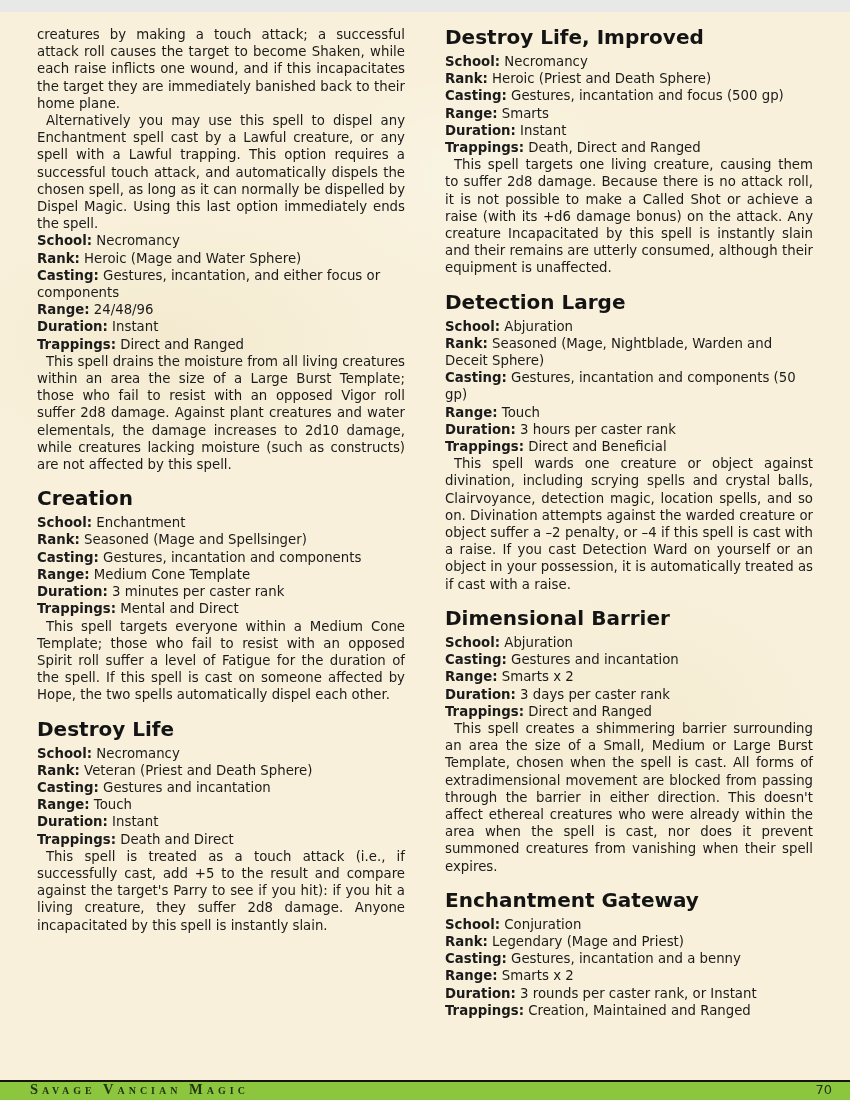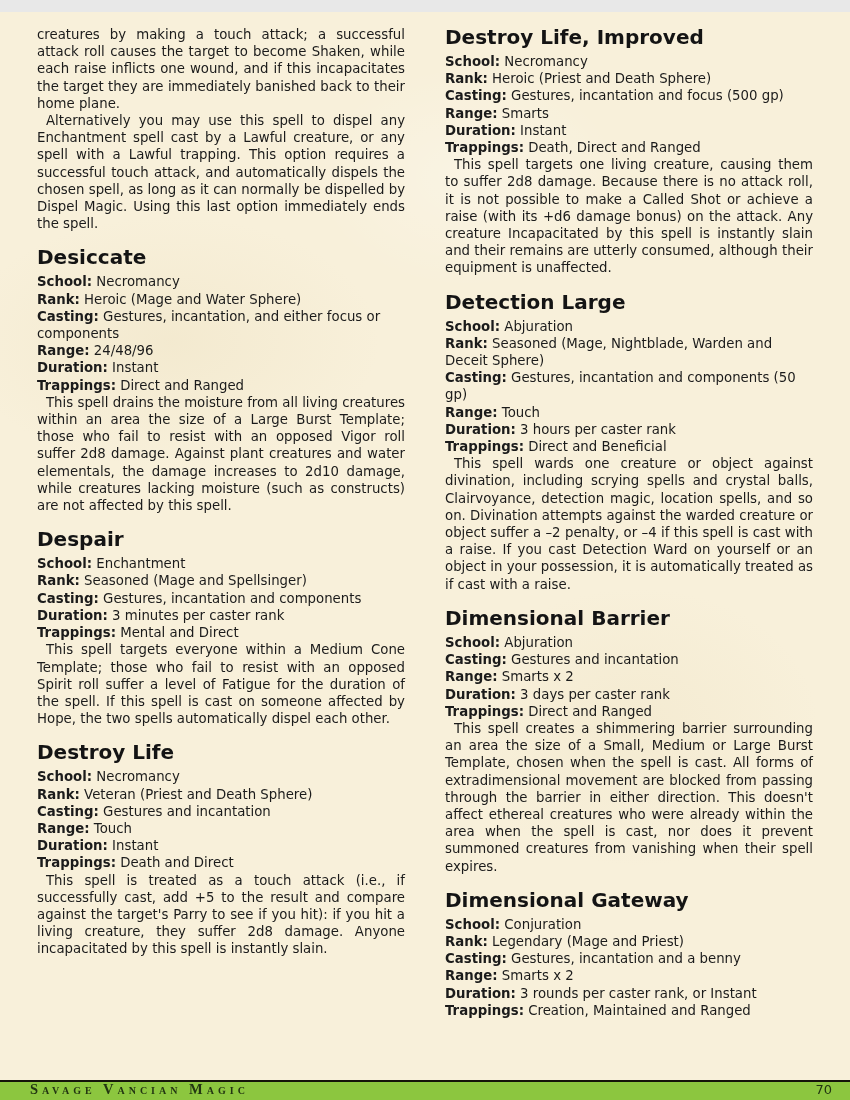--- a/index.html
+++ b/index.html
@@ -84,40 +84,40 @@
 <body>
 
 <div class="page">
   <div class="columns">
 
     <div class="col">
       <p class="body">creatures by making a touch attack; a successful attack roll causes the target to become Shaken, while each raise inflicts one wound, and if this incapacitates the target they are immediately banished back to their home plane.</p>
       <p class="body indent">Alternatively you may use this spell to dispel any Enchantment spell cast by a Lawful creature, or any spell with a Lawful trapping. This option requires a successful touch attack, and automatically dispels the chosen spell, as long as it can normally be dispelled by Dispel Magic. Using this last option immediately ends the spell.</p>
 
       <section class="spell">
-        <h2 class="spell-name">Desiccate</h2>
         <div class="stats">
             <div class="stat"><b>School:</b> Necromancy</div>
             <div class="stat"><b>Rank:</b> Heroic (Mage and Water Sphere)</div>
             <div class="stat"><b>Casting:</b> Gestures, incantation, and either focus or components</div>
             <div class="stat"><b>Range:</b> 24/48/96</div>
             <div class="stat"><b>Duration:</b> Instant</div>
             <div class="stat"><b>Trappings:</b> Direct and Ranged</div>
           </div>
         <div class="desc">
             <p class="body indent">This spell drains the moisture from all living creatures within an area the size of a Large Burst Template; those who fail to resist with an opposed Vigor roll suffer 2d8 damage. Against plant creatures and water elementals, the damage increases to 2d10 damage, while creatures lacking moisture (such as constructs) are not affected by this spell.</p>
           </div>
       </section>
 
       <section class="spell">
-        <h2 class="spell-name">Despair</h2>
+        <h2 class="spell-name">Creation</h2>
         <div class="stats">
             <div class="stat"><b>School:</b> Enchantment</div>
             <div class="stat"><b>Rank:</b> Seasoned (Mage and Spellsinger)</div>
             <div class="stat"><b>Casting:</b> Gestures, incantation and components</div>
+            <div class="stat"><b>Range:</b> Medium Cone Template</div>
             <div class="stat"><b>Duration:</b> 3 minutes per caster rank</div>
             <div class="stat"><b>Trappings:</b> Mental and Direct</div>
           </div>
         <div class="desc">
             <p class="body indent">This spell targets everyone within a Medium Cone Template; those who fail to resist with an opposed Spirit roll suffer a level of Fatigue for the duration of the spell. If this spell is cast on someone affected by Hope, the two spells automatically dispel each other.</p>
           </div>
       </section>
 
       <section class="spell">
         <h2 class="spell-name">Destroy Life</h2>
@@ -174,21 +174,21 @@
             <div class="stat"><b>Range:</b> Smarts x 2</div>
             <div class="stat"><b>Duration:</b> 3 days per caster rank</div>
             <div class="stat"><b>Trappings:</b> Direct and Ranged</div>
           </div>
         <div class="desc">
             <p class="body indent">This spell creates a shimmering barrier surrounding an area the size of a Small, Medium or Large Burst Template, chosen when the spell is cast. All forms of extradimensional movement are blocked from passing through the barrier in either direction. This doesn't affect ethereal creatures who were already within the area when the spell is cast, nor does it prevent summoned creatures from vanishing when their spell expires.</p>
           </div>
       </section>
 
       <section class="spell">
-        <h2 class="spell-name">Dimensional Gateway</h2>
+        <h2 class="spell-name">Enchantment Gateway</h2>
         <div class="stats">
             <div class="stat"><b>School:</b> Conjuration</div>
             <div class="stat"><b>Rank:</b> Legendary (Mage and Priest)</div>
             <div class="stat"><b>Casting:</b> Gestures, incantation and a benny</div>
             <div class="stat"><b>Range:</b> Smarts x 2</div>
             <div class="stat"><b>Duration:</b> 3 rounds per caster rank, or Instant</div>
             <div class="stat"><b>Trappings:</b> Creation, Maintained and Ranged</div>
           </div>
         <div class="desc"></div>
       </section>

